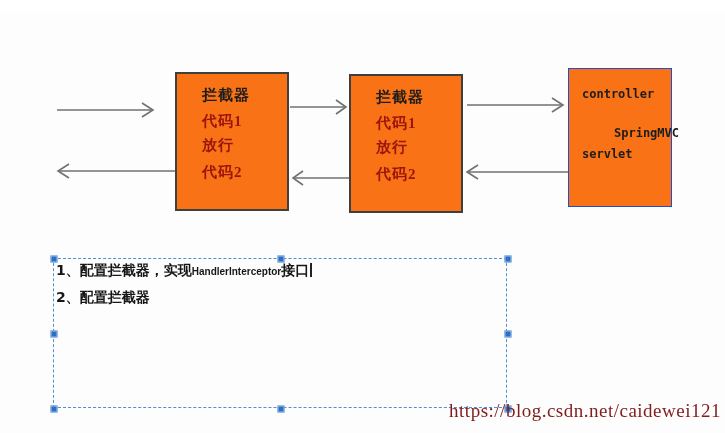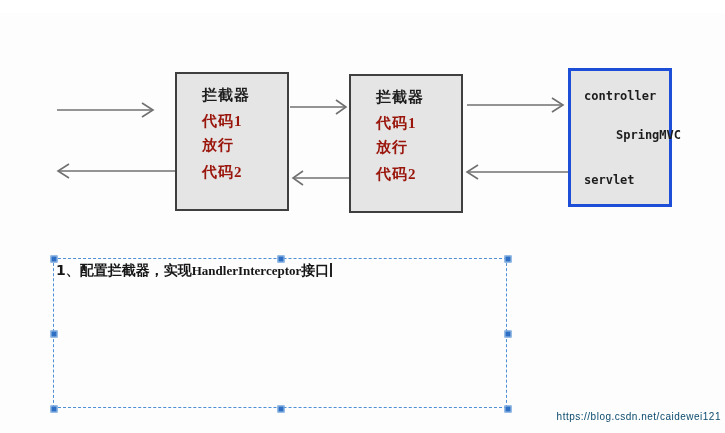--- a/index.html
+++ b/index.html
@@ -3,43 +3,43 @@
 <meta charset="utf-8">
 <style>
   html,body{margin:0;padding:0;background:#fff;}
   .canvas{
     position:relative;width:725px;height:433px;overflow:hidden;
     background:#fcfdfc;font-family:"DejaVu Sans","Liberation Sans",sans-serif;
   }
   .top-strip{position:absolute;left:0;top:0;width:725px;height:13px;background:#ffffff;}
   .arrow-layer{position:absolute;left:0;top:0;width:725px;height:433px;}
 
-  .fbox{position:absolute;background:#e5e5e5;box-sizing:border-box;}
+  .fbox{position:absolute;background:#f97316;box-sizing:border-box;}
   .fbox.dark{border:2px solid #3f3f3f;}
-  .fbox.gray{border:3px solid #1d4ed8;}
+  .fbox.gray{border:1px solid #1d4ed8;}
   .fbox .bline{position:absolute;left:0;width:100%;padding-left:25px;box-sizing:border-box;
     font-size:15px;font-weight:bold;letter-spacing:1px;white-space:nowrap;}
   .fbox .title{color:#1c1c1c;}
   .fbox .red{color:#9a150b;font-family:Liberation Serif, serif;}
 
   .server-line{position:absolute;left:13px;font-family:"DejaVu Sans Mono","Liberation Mono",monospace;
     font-size:12px;font-weight:bold;color:#1d1d1d;letter-spacing:0px;white-space:nowrap;}
 
   .notes{position:absolute;left:53px;top:258px;width:454px;height:150px;
     border:1px dashed #4e8fd5;box-sizing:border-box;background:transparent;}
   .handle{position:absolute;width:5px;height:5px;background:#2e6fc4;border:1px solid #9ec3ea;
     transform:translate(-50%,-50%);}
   .note-line{position:relative;margin:3px 0 0 2px;font-size:14px;font-weight:bold;color:#161616;
     line-height:16px;white-space:nowrap;}
   .note-line + .note-line{margin-top:9px;}
-  .note-code{font-family:Liberation Serif, serif;font-size:13px;font-weight:bold;}
+  .note-code{font-family:Liberation Sans, sans-serif;font-size:10px;font-weight:bold;}
   .caret{display:inline-block;width:2px;height:14px;background:#222;vertical-align:-2px;margin-left:1px;}
 
-  .watermark{position:absolute;right:4px;bottom:11px;font-size:10px;color:#0c4a6e;
-    font-family:Liberation Sans, sans-serif;letter-spacing:0.5px;}
+  .watermark{position:absolute;right:4px;bottom:11px;font-size:19px;color:#7f1d1d;
+    font-family:Liberation Serif, serif;letter-spacing:0.5px;}
 </style>
 </head>
 <body>
 
 <div class="canvas">
   <div class="top-strip"></div>
 
   <svg class="arrow-layer" viewBox="0 0 725 433" fill="none" stroke="#707070" stroke-width="1.6">
     <g>
       <line x1="57" y1="110" x2="152" y2="110"></line>
@@ -77,32 +77,35 @@
   <div class="fbox dark" style="left:349px;top:74px;width:114px;height:139px;">
     <div class="bline title" style="top:12px;">拦截器</div>
     <div class="bline red" style="top:38px;">代码1</div>
     <div class="bline red" style="top:62px;">放行</div>
     <div class="bline red" style="top:89px;">代码2</div>
   </div>
 
   <div class="fbox gray" style="left:568px;top:68px;width:104px;height:139px;">
     <div class="server-line" style="top:18px;">controller</div>
     <div class="server-line" style="top:57px;margin-left:32px;">SpringMVC</div>
-    <div class="server-line" style="top:102px;">servlet</div>
+    <div class="server-line" style="top:78px;">servlet</div>
   </div>
 
   <div class="notes">
     <div class="handle" style="left:0;top:0;"></div>
     <div class="handle" style="left:227px;top:0;"></div>
     <div class="handle" style="left:454px;top:0;"></div>
     <div class="handle" style="left:0;top:75px;"></div>
     <div class="handle" style="left:454px;top:75px;"></div>
     <div class="handle" style="left:0;top:150px;"></div>
     <div class="handle" style="left:227px;top:150px;"></div>
     <div class="handle" style="left:454px;top:150px;"></div>
 
     <div class="note-line">
       <span>1、</span><span>配置拦截器，实现</span><span class="note-code">HandlerInterceptor</span><span>接口</span><span class="caret"></span>
     </div>
+    <div class="note-line">
+      <span>2、</span><span>配置拦截器</span>
+    </div>
   </div>
 
   <div class="watermark">https://blog.csdn.net/caidewei121</div>
 </div>
 
 </body></html>

